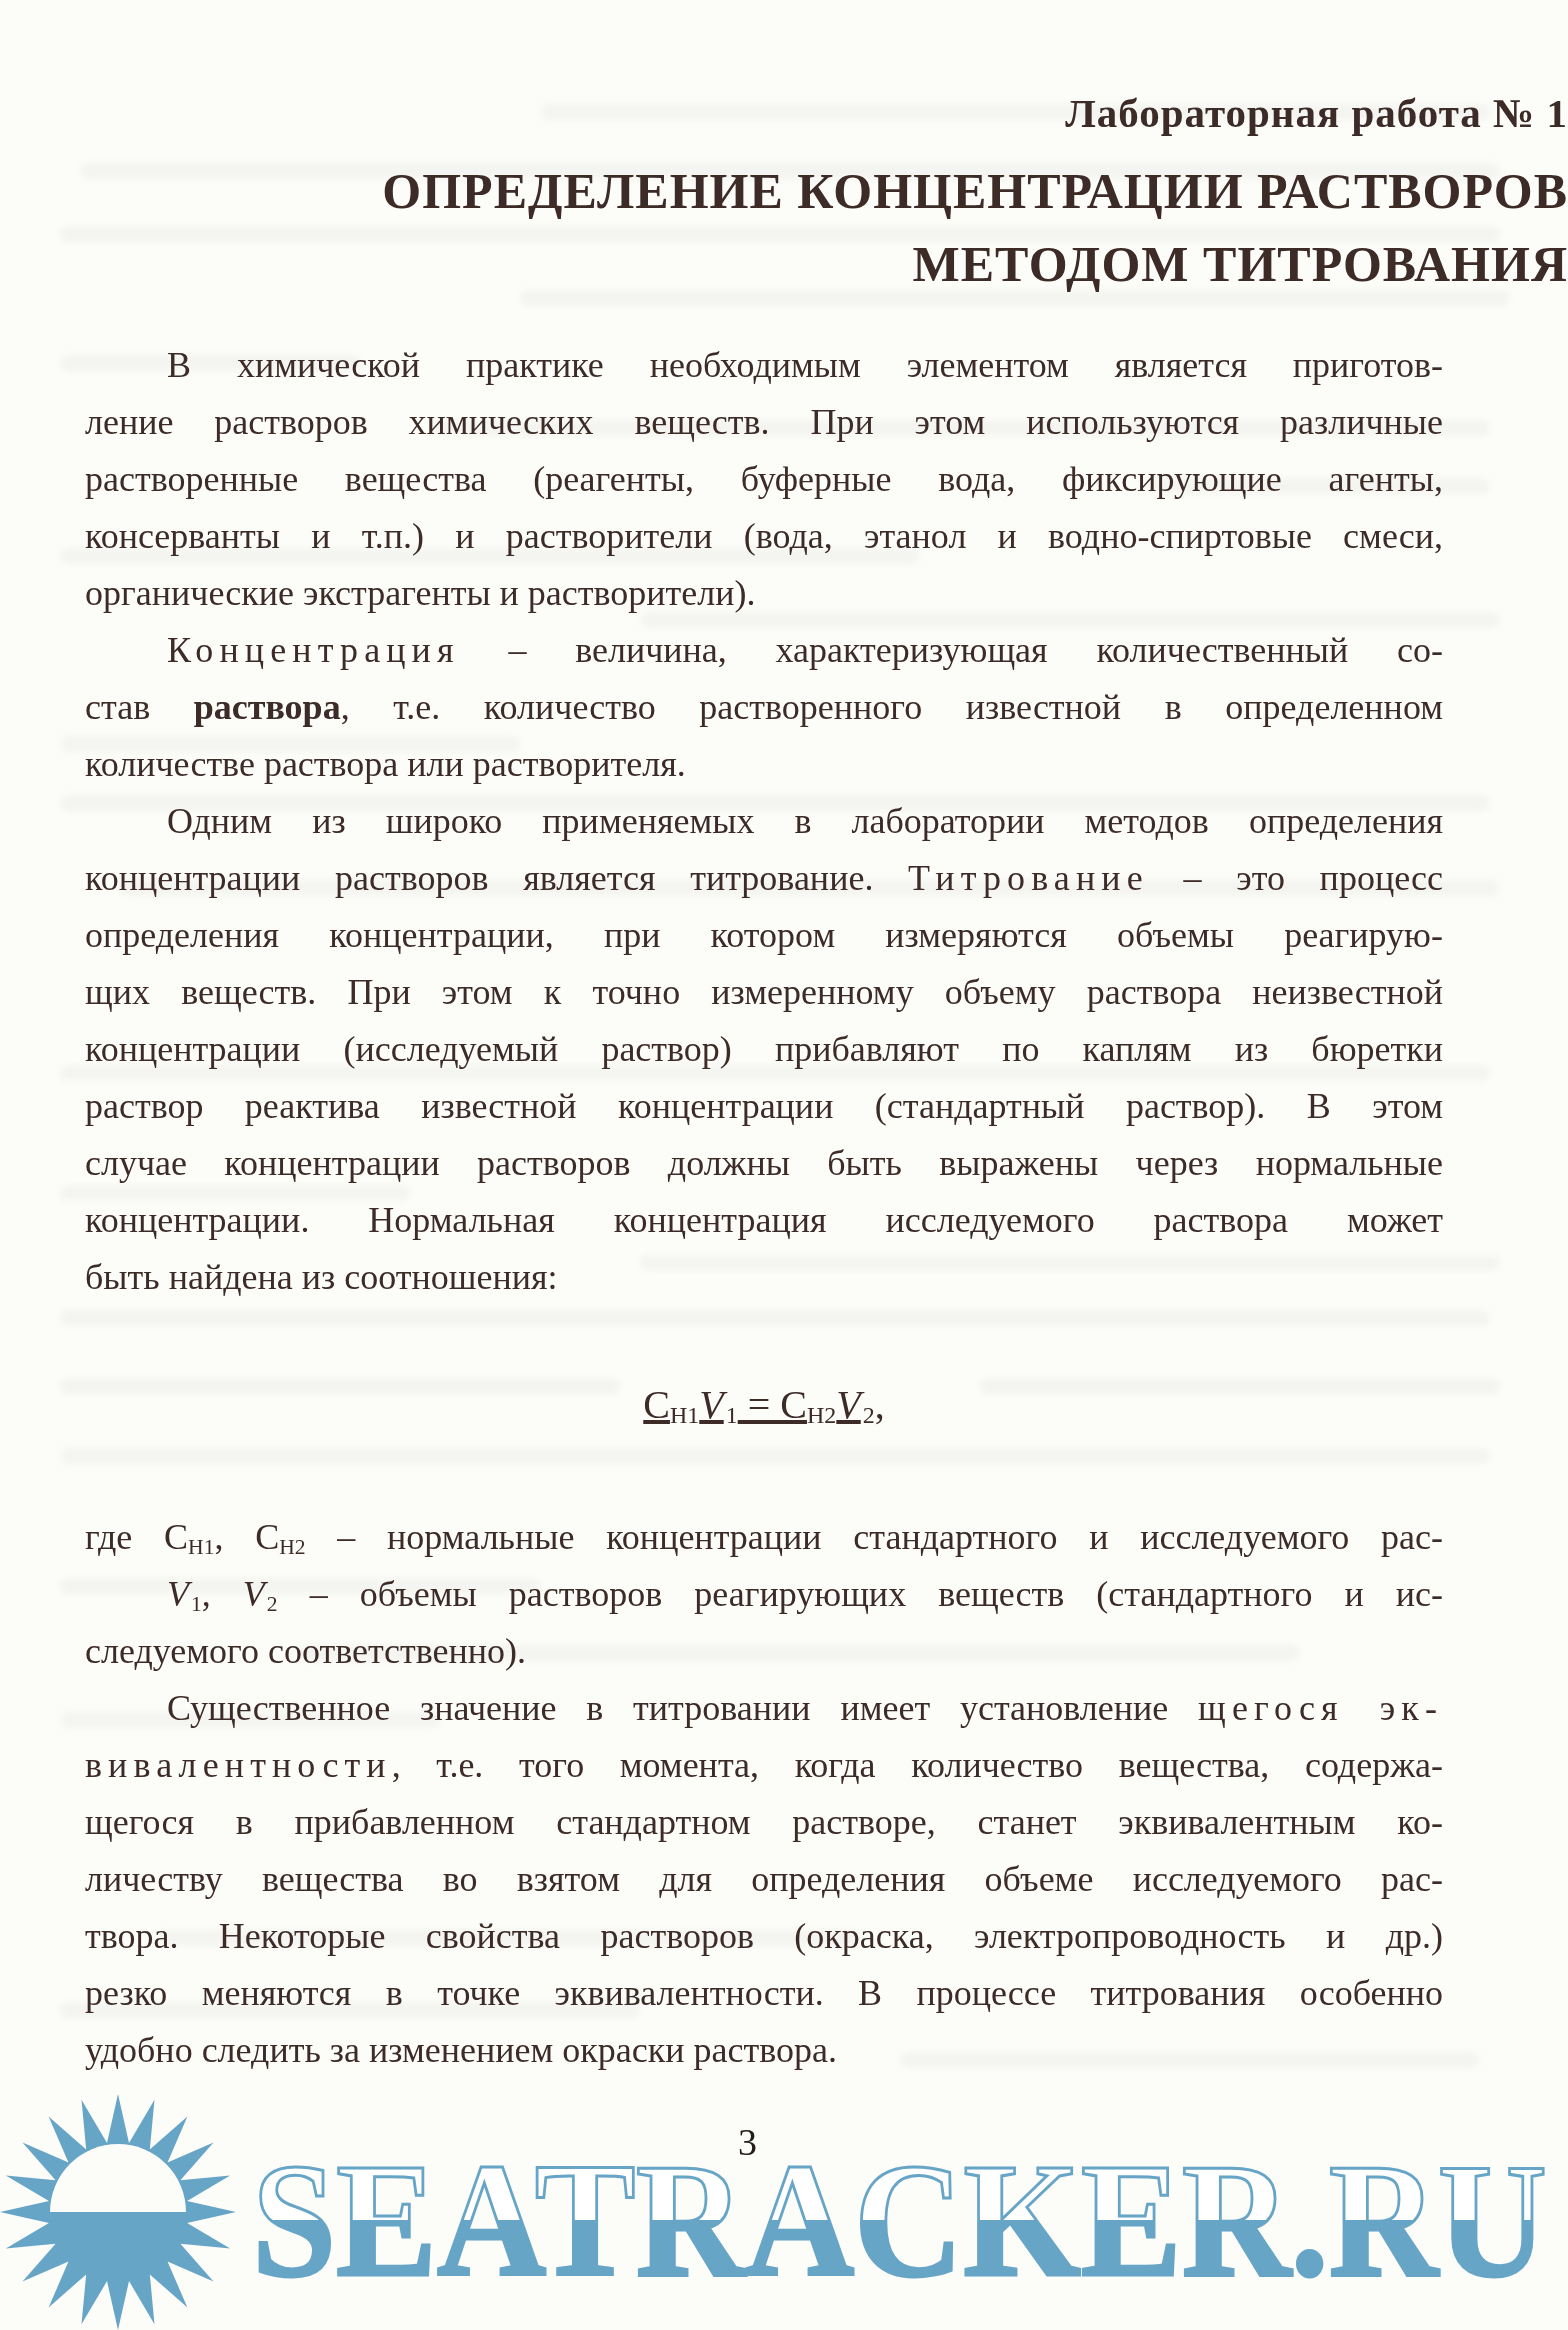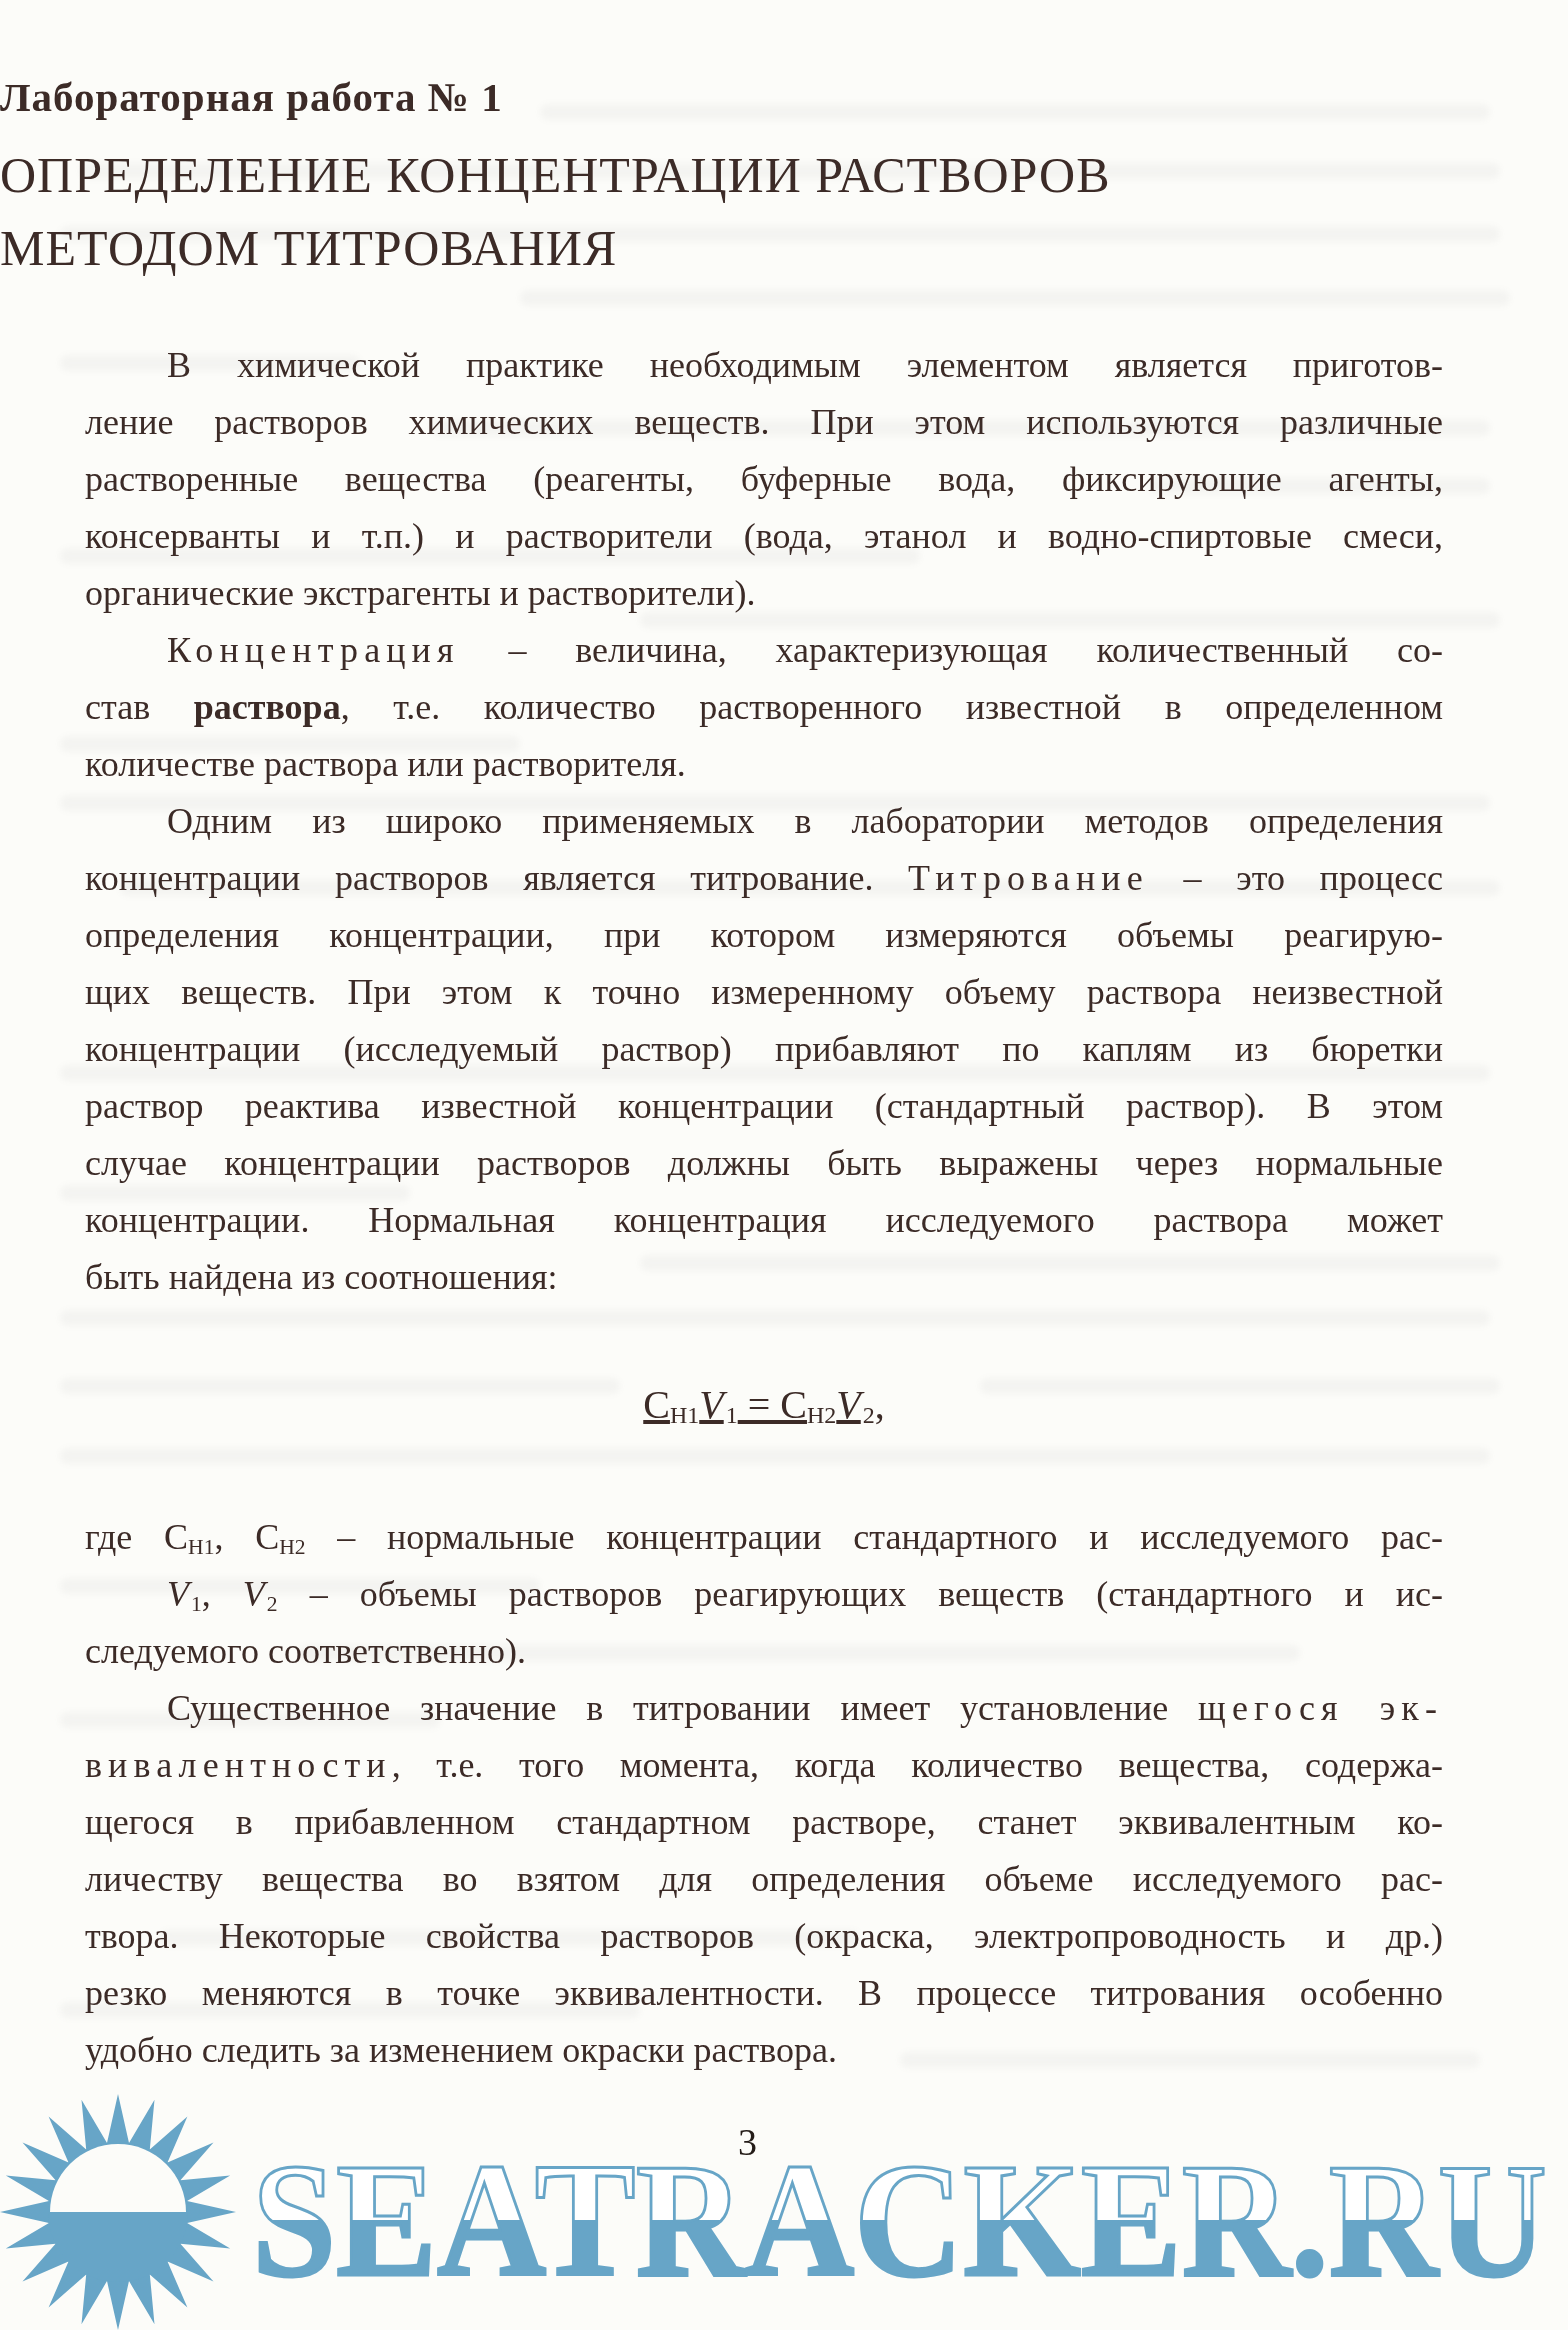--- a/index.html
+++ b/index.html
@@ -11,23 +11,23 @@
     overflow:hidden;
     font-family:"Liberation Serif","DejaVu Serif",serif;
     color:var(--ink,#3c2b27);
   }
   
   .smudge{
     position:absolute;height:16px;border-radius:8px;
     background:#8f8f8f;opacity:.07;filter:blur(3px);
     pointer-events:none;
   }
-  .header{position:absolute;top:73px;left:0;width:100%;text-align:left;z-index:2;}
+  .header{position:absolute;top:89px;left:0;width:100%;text-align:right;z-index:2;}
   .t1{font-size:41px;font-weight:bold;letter-spacing:1px;}
-  .t2{font-size:50px;font-weight:normal;line-height:73px;margin-top:18px;letter-spacing:1px;}
+  .t2{font-size:50px;font-weight:bold;line-height:73px;margin-top:18px;letter-spacing:1px;}
   .body-text{
     position:absolute;left:85px;top:337px;width:1358px;z-index:2;
     font-size:36px;line-height:57px;
   }
   .line{
     text-align:justify;text-align-last:justify;text-justify:inter-word;
     height:57px;white-space:normal;
   }
   .line.indent{text-indent:82px;}
   .line.last{text-align-last:left;}

